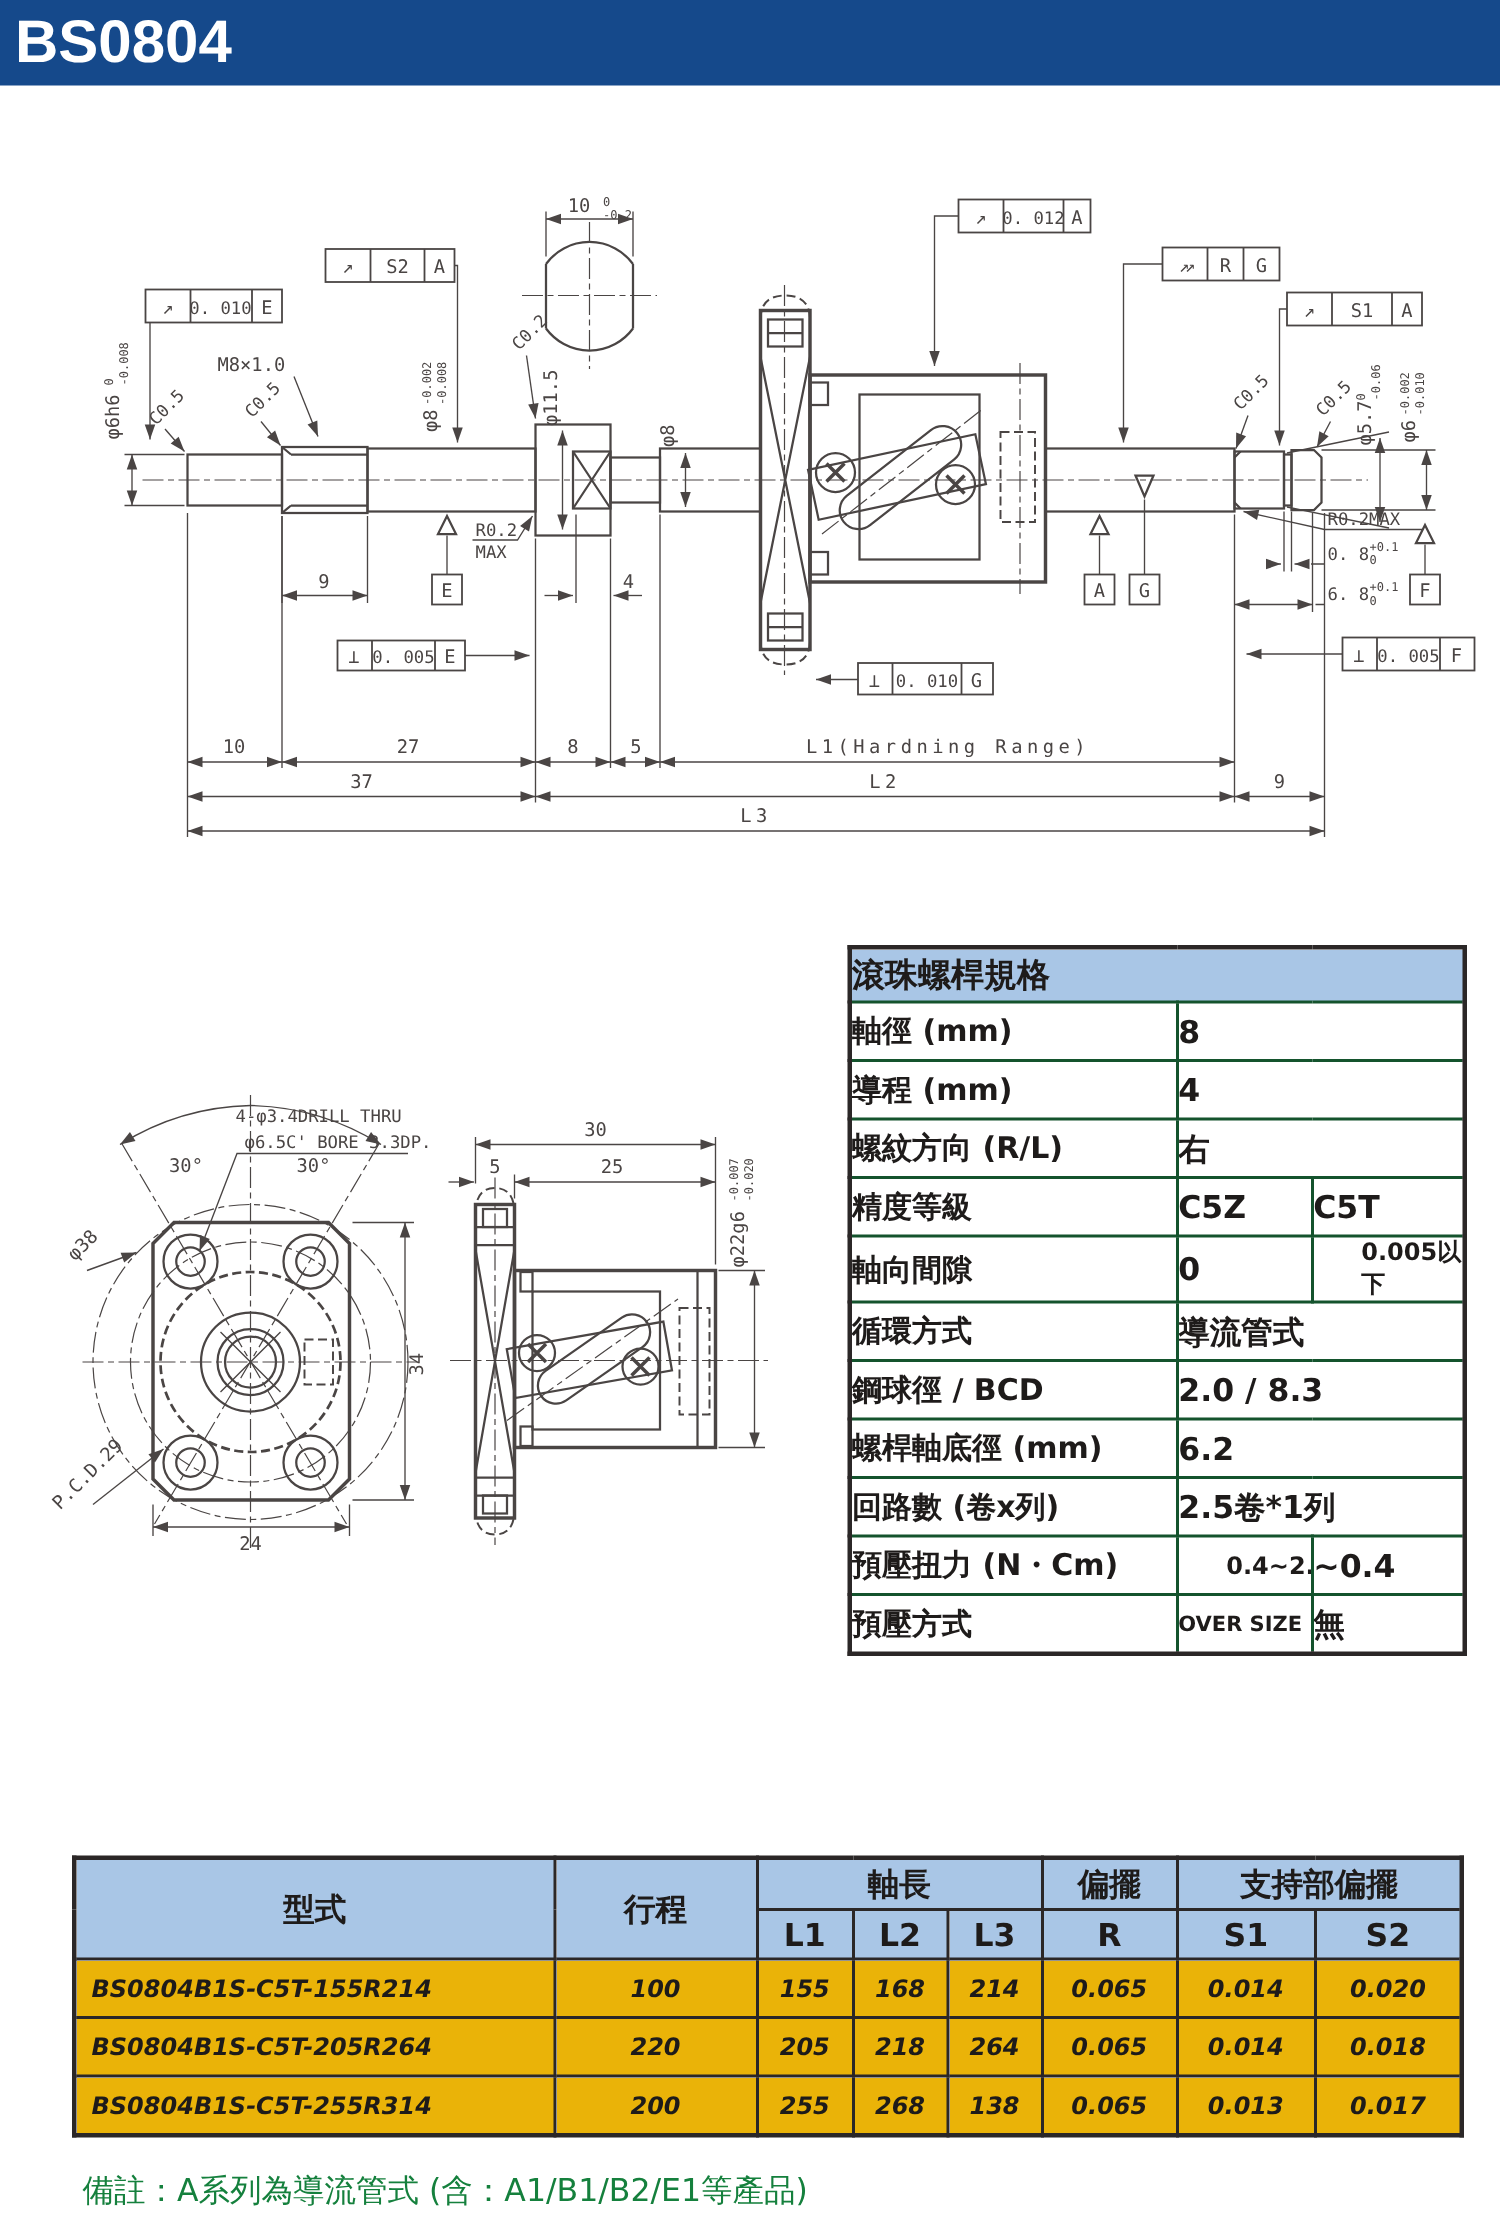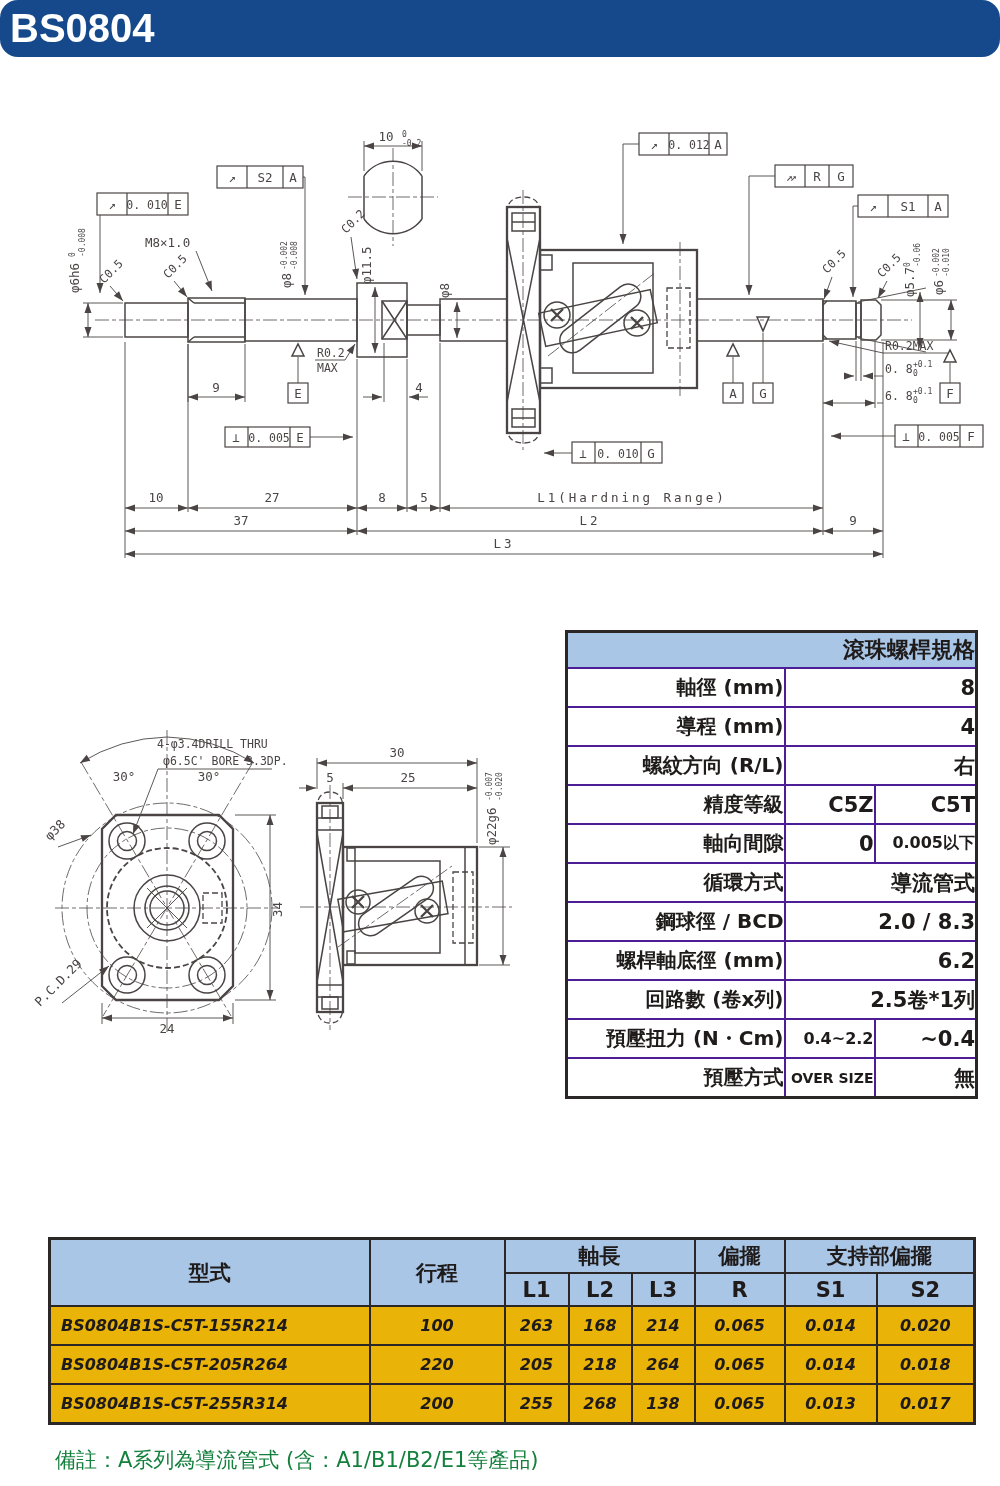--- a/index.html
+++ b/index.html
@@ -1,20 +1,20 @@
 <!DOCTYPE html>
 <html><head>
 <meta charset="utf-8">
 <style>
   html,body { margin:0; padding:0; }
   body {
     width:1000px; height:1486px; position:relative; background:#ffffff;
     font-family:"DejaVu Sans", sans-serif; color:#1e1b1a;
   }
-  .topbar { position:absolute; left:0; top:0; width:1000px; height:57px; background:#15498b;border-radius:18px; }
+  .topbar { position:absolute; left:0; top:0; width:1000px; height:57px; background:#15498b; }
   .topbar .t {
     color:#ffffff; font-size:40px; font-weight:bold; line-height:56px; padding-left:10px;
     font-family:"Liberation Sans", sans-serif; letter-spacing:0px;
   }
   svg.draw { position:absolute; left:0; top:0; }
   svg .ln { stroke:#4a4544; stroke-width:1.5; fill:none; }
   svg .lk { stroke:#4a4544; stroke-width:2.3; fill:none; }
   svg .tn { stroke:#4a4544; stroke-width:0.9; fill:none; }
   svg .dm { stroke:#4a4544; stroke-width:0.9; fill:none; }
   svg .cl { stroke:#4a4544; stroke-width:0.8; fill:none; stroke-dasharray:14 3 4 3; }
@@ -23,25 +23,25 @@
   svg text { fill:#4a4544; font-family:"DejaVu Sans Mono", monospace; }
   svg text.cad { font-size:12.5px; }
   svg text.c11 { font-size:11.5px; }
   svg text.t8 { font-size:8px; }
   svg text.mid { text-anchor:middle; }
 
   table.spec {
     position:absolute; left:565px; top:630px; width:410px;
     border-collapse:collapse; table-layout:fixed; border:3px solid #2b2727;
   }
-  table.spec td { border:2px solid #4c1d95; text-align:right; font-weight:bold; padding:0; height:37px; overflow:hidden; }
+  table.spec td { border:2px solid #14532d; text-align:left; font-weight:bold; padding:0; height:37px; overflow:hidden; }
   table.spec td.ttl { background:#a9c6e6; font-size:22px; height:34px; }
   table.spec td.lb { font-size:20px; }
   table.spec td.vl { font-size:21px; }
-  table.spec td.sm { font-size:16px; }
+  table.spec td.sm { font-size:16px;padding-left:32px; }
   table.spec td.sm2 { font-size:14px;margin-left:31px; }
 
   table.models {
     position:absolute; left:48px; top:1237px; width:925px;
     border-collapse:collapse; table-layout:fixed; border:3px solid #2b2727;
   }
   table.models th, table.models td { border:2px solid #2b2727; font-weight:bold; padding:0; overflow:hidden; }
   table.models th { background:#a9c6e6; font-size:21px; text-align:center; }
   table.models tr.hd1 th { height:32px; }
   table.models tr.hd2 th { height:31px; }
@@ -515,21 +515,21 @@
       <th>L1</th>
       <th>L2</th>
       <th>L3</th>
       <th>R</th>
       <th>S1</th>
       <th>S2</th>
     </tr>
     <tr>
       <td class="model">BS0804B1S-C5T-155R214</td>
       <td>100</td>
-      <td>263</td>
+      <td>155</td>
       <td>168</td>
       <td>214</td>
       <td>0.065</td>
       <td>0.014</td>
       <td>0.020</td>
     </tr>
     <tr>
       <td class="model">BS0804B1S-C5T-205R264</td>
       <td>220</td>
       <td>205</td>

